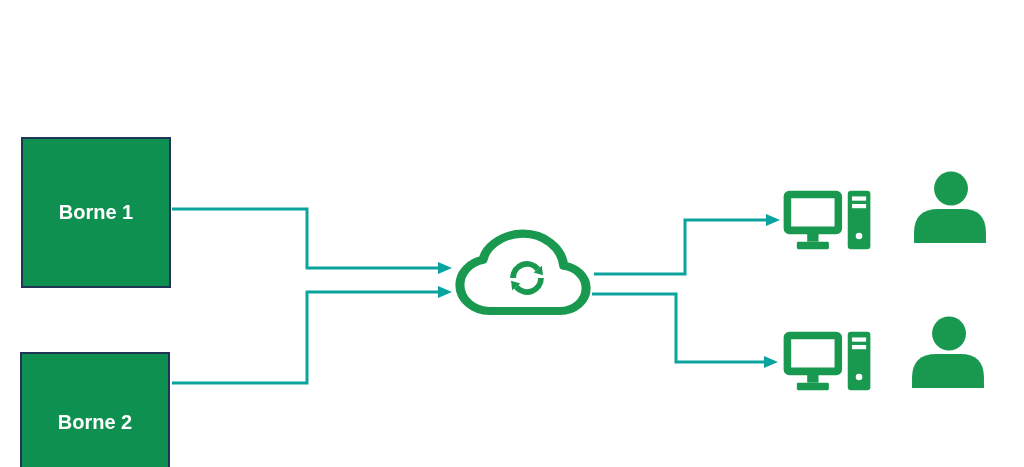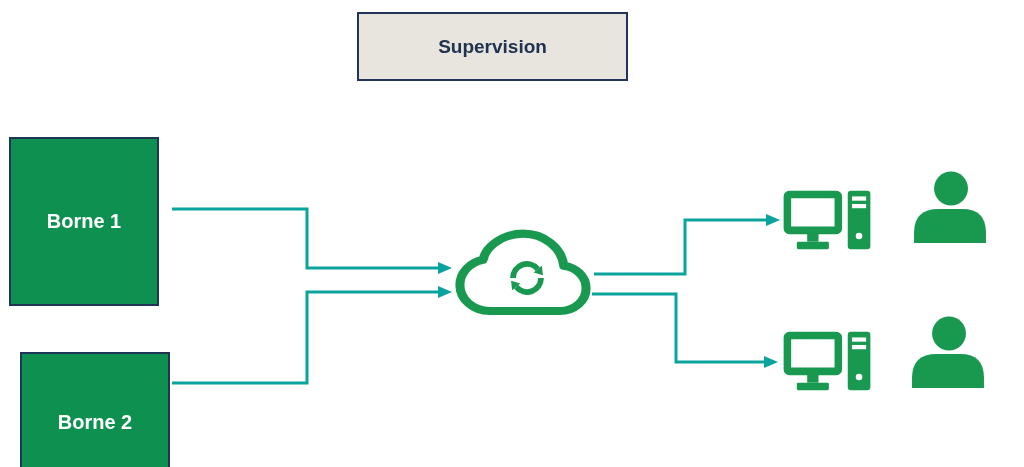--- a/index.html
+++ b/index.html
@@ -26,41 +26,38 @@
 
   .borne-box {
     box-sizing: border-box;
     width: 150px;
     background: var(--node-green, #0e9150);
     border: 2px solid var(--border-navy, #1f3456);
     display: flex; align-items: center; justify-content: center;
     color: var(--node-text, #ffffff);
     font-weight: 700; font-size: 20px;
   }
-  .borne1 { left: 9px; top: 137px; height: 169px; justify-content: center; }
+  .borne1 { left: 21px; top: 137px; height: 151px; justify-content: center; }
   .borne2 { left: 20px; top: 314px; height: 141px; margin-top: 38px; }
 
   svg.connectors { left: 0; top: 0; width: 1024px; height: 467px; }
   .conn  { fill: none; stroke: var(--connector-teal, #0aa39e); stroke-width: 3; }
   .arrow { fill: var(--connector-teal, #0aa39e); stroke: none; }
 
   .cloud-body   { fill: #ffffff; stroke: var(--icon-green, #199950); stroke-width: 1.15; stroke-linejoin: round; }
   .sync-arc     { fill: none; stroke: var(--icon-green, #199950); stroke-width: 5; }
   .g-fill       { fill: var(--icon-green, #199950); }
   .w-fill       { fill: #ffffff; }
   .monitor-rect { fill: #ffffff; stroke: var(--icon-green, #199950); stroke-width: 8; }
 </style>
 </head>
 <body>
 
 <div class="canvas">
 
-  <div class="abs supervision-box">
-    <span>Supervision</span>
-  </div>
 
   <div class="abs borne-box borne1">
     <span>Borne 1</span>
   </div>
   <div class="abs borne-box borne2">
     <span>Borne 2</span>
   </div>
 
   <svg class="abs connectors" viewBox="0 0 1024 467" xmlns="http://www.w3.org/2000/svg">
 

